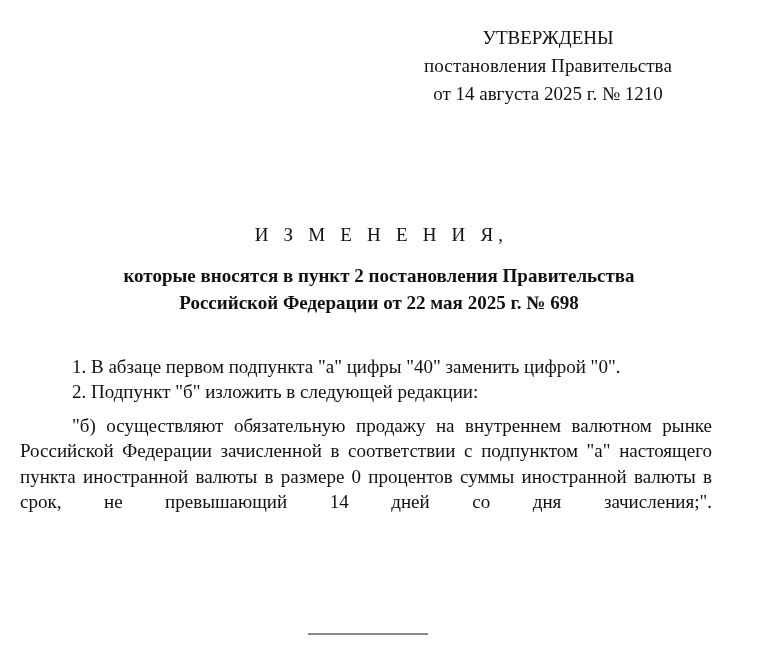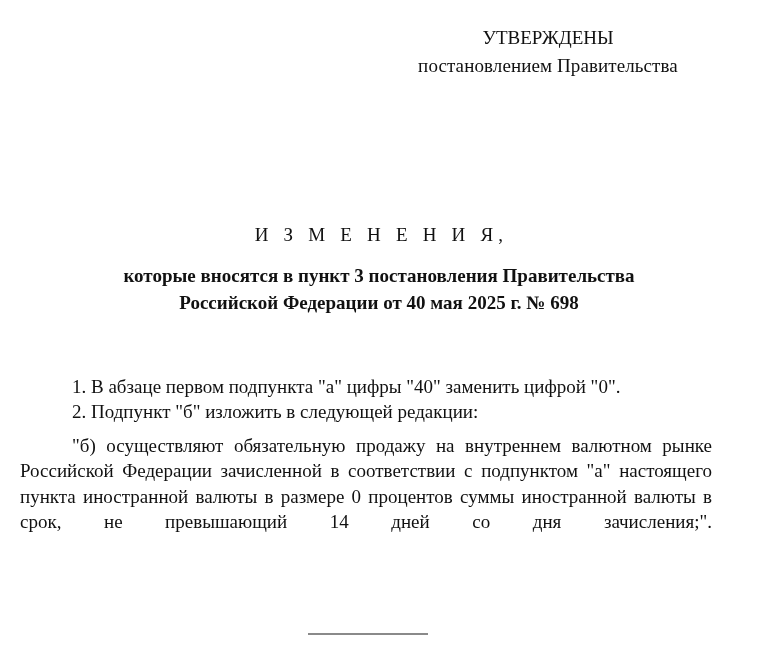--- a/index.html
+++ b/index.html
@@ -69,21 +69,21 @@
   }
   .doc-subtitle-line {
     display: block;
     white-space: nowrap;
   }
 
   
   .body-block {
     position: absolute;
     left: 20px;
-    top: 374px;
+    top: 354px;
     width: 692px;
     font-size: 19px;
     line-height: 25.4px;
   }
   .clause {
     margin: 0;
     text-indent: 52px;
     text-align: left;
     white-space: nowrap;
   }
@@ -111,28 +111,29 @@
     background: #8a8a8a;
   }
 </style>
 </head>
 <body style="background: rgb(255, 255, 255); color: rgb(17, 17, 17);">
 
 <div class="page">
 
   <div class="approval-block">
     <span class="approval-line">УТВЕРЖДЕНЫ</span>
-    <span class="approval-line wide">постановлением Правительства</span>
+    <span class="approval-line wide">постановления Правительства</span>
+    <span class="approval-line">от 14 августа 2025 г. № 1210</span>
   </div>
 
   <div class="doc-title-block">
     <span class="doc-title">И З М Е Н Е Н И Я,</span>
     <span class="doc-subtitle">
-      <span class="doc-subtitle-line">которые вносятся в пункт 3 постановления Правительства</span>
-      <span class="doc-subtitle-line">Российской Федерации от 40 мая 2025 г. № 698</span>
+      <span class="doc-subtitle-line">которые вносятся в пункт 2 постановления Правительства</span>
+      <span class="doc-subtitle-line">Российской Федерации от 22 мая 2025 г. № 698</span>
     </span>
   </div>
 
   <div class="body-block">
     <p class="clause">1. В абзаце первом подпункта "а" цифры "40" заменить цифрой "0".</p>
     <p class="clause">2. Подпункт "б" изложить в следующей редакции:</p>
     <p class="quoted-paragraph">"б) осуществляют обязательную продажу на внутреннем валютном рынке Российской Федерации зачисленной в соответствии с подпунктом "а" настоящего пункта иностранной валюты в размере 0 процентов суммы иностранной валюты в срок, не превышающий 14 дней со дня зачисления;".</p>
   </div>
 
   <div class="footer-rule" style="background: rgb(138, 138, 138);"></div>

